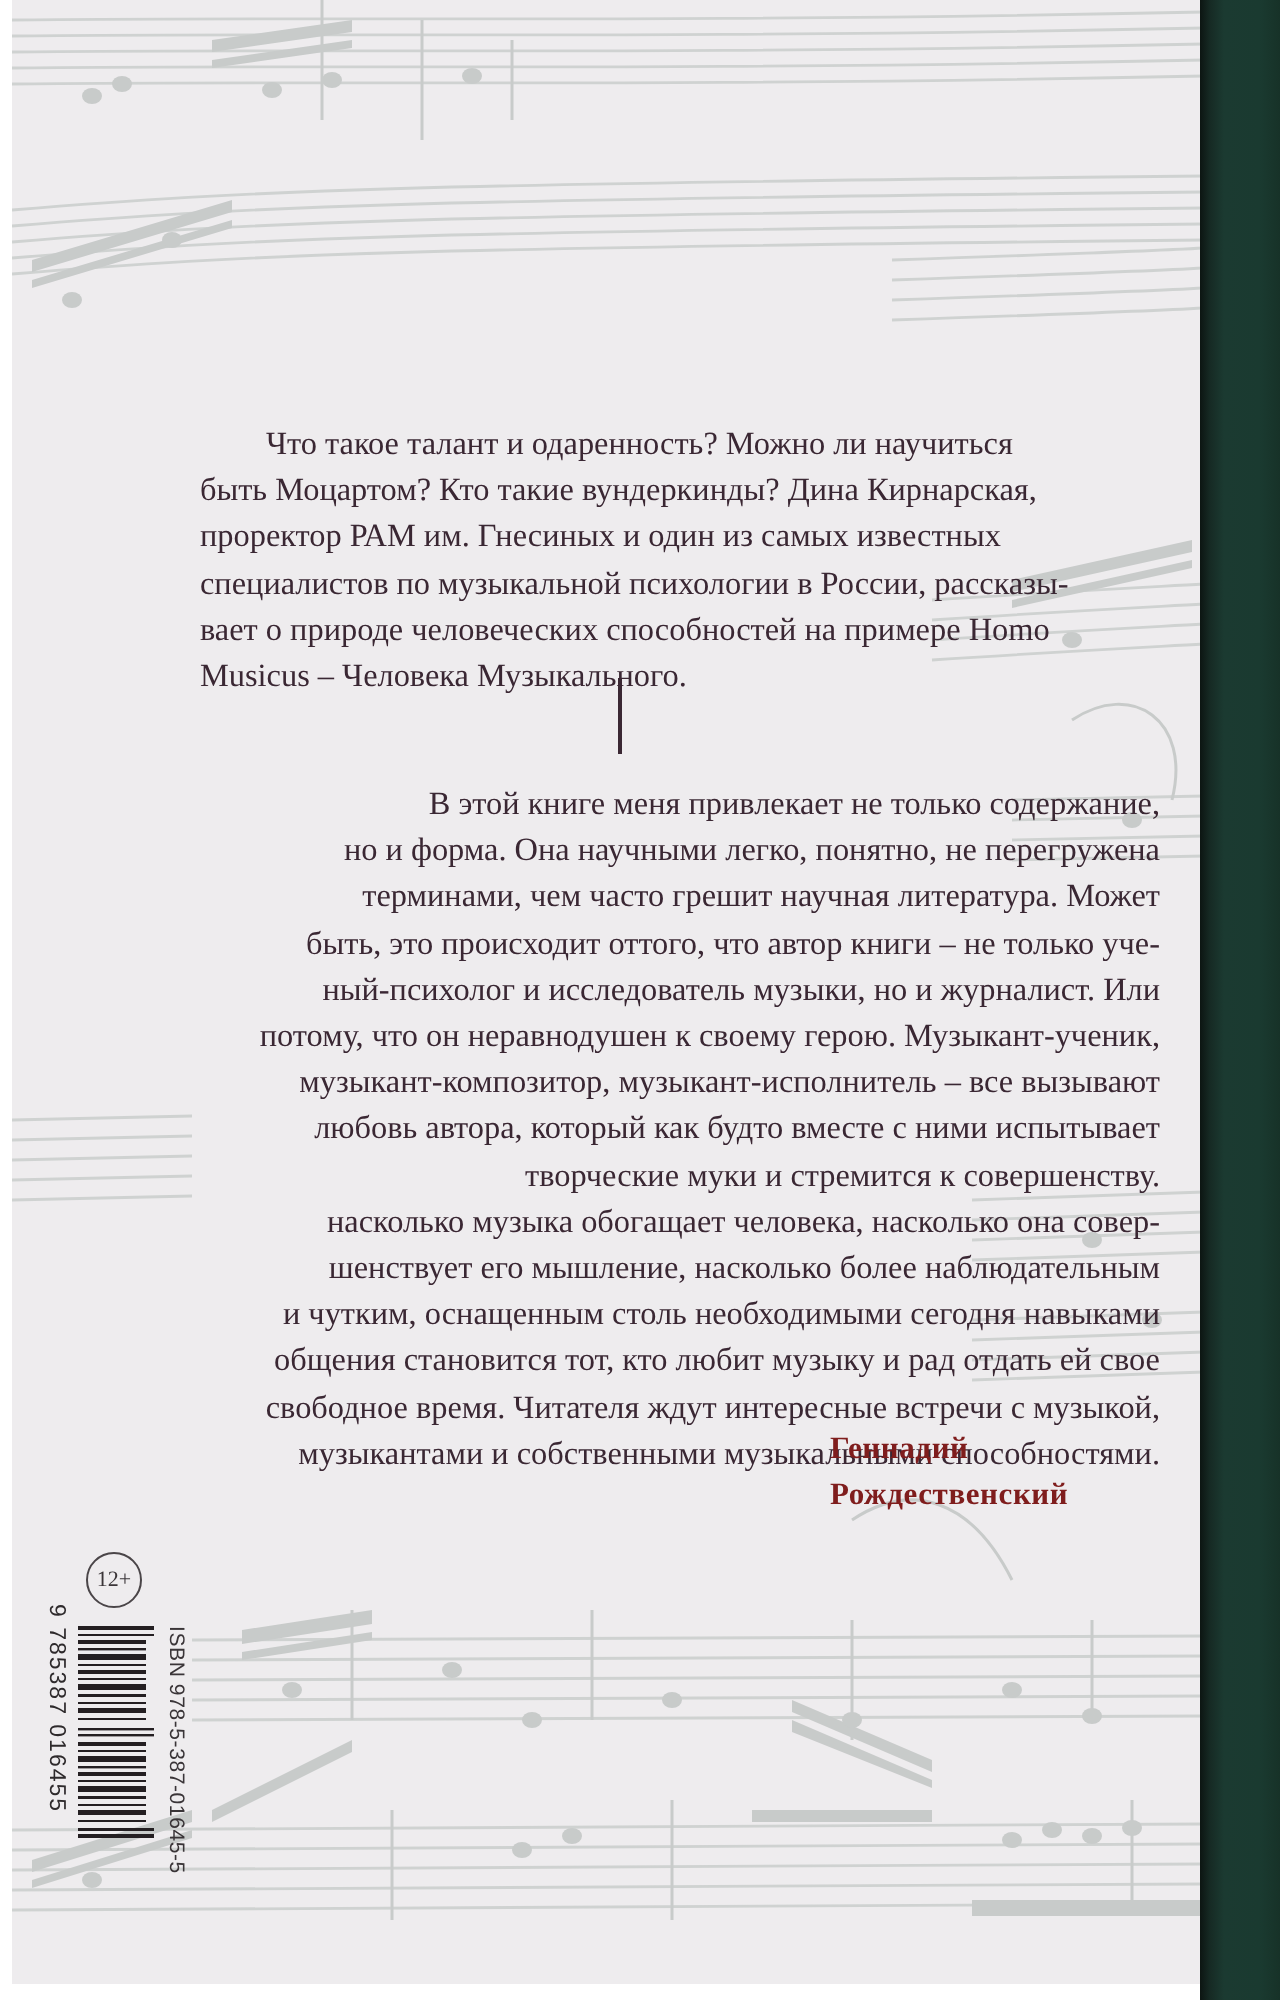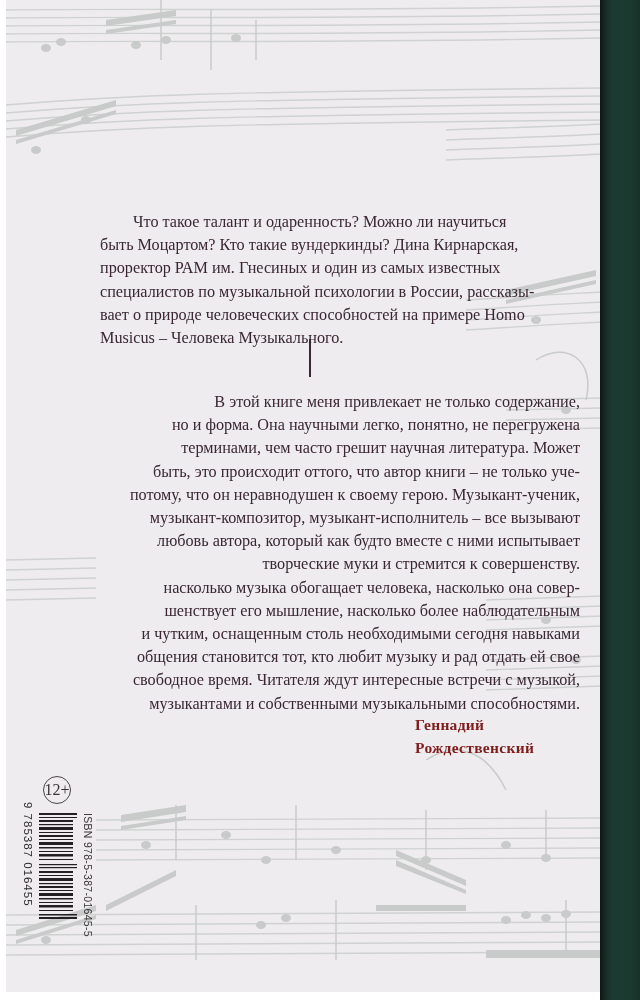--- a/index.html
+++ b/index.html
@@ -58,21 +58,21 @@
       line-height: 23px;
       letter-spacing: 0.3px;
     }
     .age-badge {
       position: absolute;
       left: 37px; top: 776px;
       width: 28px; height: 28px;
       border: 1.4px solid #4a4548;
       border-radius: 50%;
       font-family: "Liberation Serif", serif;
-      font-size: 16px;
+      font-size: 11px;
       color: #3a3538;
       display: flex; align-items: center; justify-content: center;
     }
     .isbn-text {
       position: absolute;
       left: 76px; top: 813px;
       writing-mode: vertical-rl;
       font-family: "Liberation Sans", sans-serif;
       font-size: 10.5px;
       color: #3a3538;
@@ -218,20 +218,21 @@
     <p class="line">Musicus – Человека Музыкального.</p>
   </div>
 
   <div class="divider"></div>
 
   <div class="text-block para p2">
     <p class="line indent">В этой книге меня привлекает не только содержание,</p>
     <p class="line">но и форма. Она научными легко, понятно, не перегружена</p>
     <p class="line">терминами, чем часто грешит научная литература. Может</p>
     <p class="line">быть, это происходит оттого, что автор книги – не только уче-</p>
+    <p class="line">ный-психолог и исследователь музыки, но и журналист. Или</p>
     <p class="line">потому, что он неравнодушен к своему герою. Музыкант-ученик,</p>
     <p class="line">музыкант-композитор, музыкант-исполнитель – все вызывают</p>
     <p class="line">любовь автора, который как будто вместе с ними испытывает</p>
     <p class="line">творческие муки и стремится к совершенству.</p>
     <p class="line">насколько музыка обогащает человека, насколько она совер-</p>
     <p class="line">шенствует его мышление, насколько более наблюдательным</p>
     <p class="line">и чутким, оснащенным столь необходимыми сегодня навыками</p>
     <p class="line">общения становится тот, кто любит музыку и рад отдать ей свое</p>
     <p class="line">свободное время. Читателя ждут интересные встречи с музыкой,</p>
     <p class="line">музыкантами и собственными музыкальными способностями.</p>

